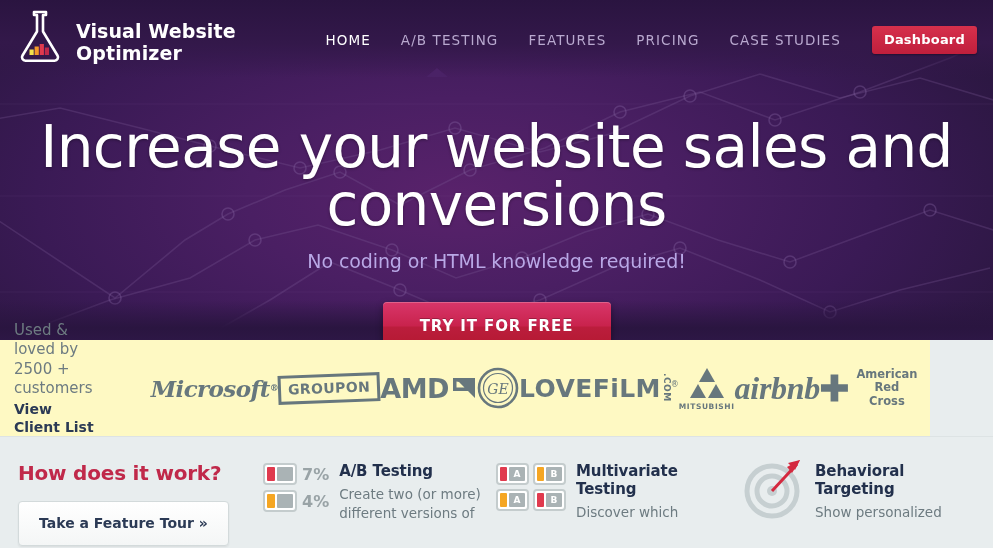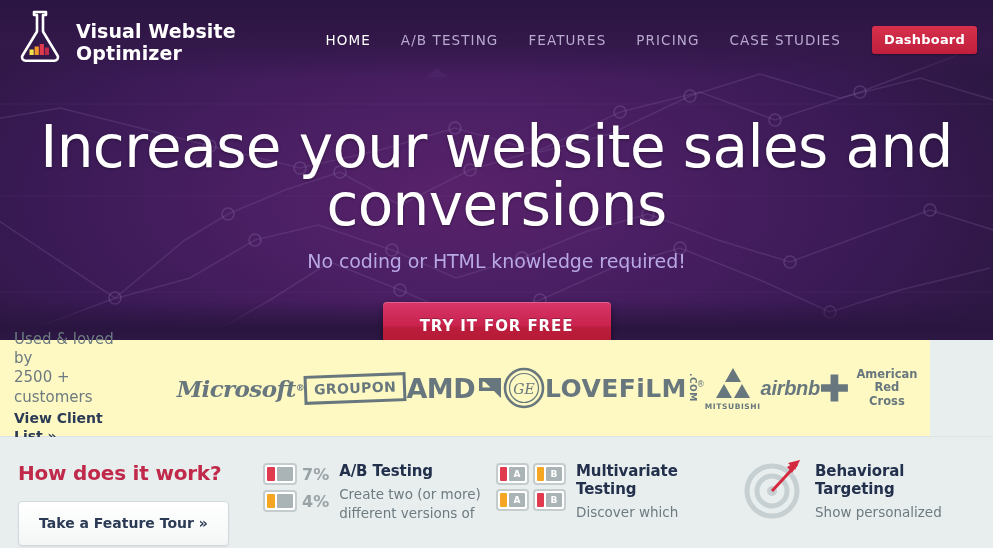--- a/index.html
+++ b/index.html
@@ -185,22 +185,22 @@
     font-size:9px; letter-spacing:0.5px;
     writing-mode: vertical-rl;
     line-height:1;
     margin-left:1px;
     margin-bottom:1px;
   }
   .logo-lovefilm .lf-reg { font-size:8px; font-weight:normal; margin-bottom:14px; }
   .logo-mitsubishi { display:flex; flex-direction:column; align-items:center; }
   .logo-mitsubishi .mit-name { font-size:7.5px; letter-spacing:0.6px; font-weight:bold; margin-top:2px; }
   .logo-airbnb {
-    font-size:20px; font-style:italic; font-weight:bold;
-    font-family:Liberation Sans, sans-serif;
+    font-size:32px; font-style:italic; font-weight:bold;
+    font-family:Liberation Serif, serif;
     letter-spacing:-0.3px;
   }
   .logo-redcross { display:flex; align-items:center; gap:7px;text-align:center; }
   .logo-redcross .rc-text { font-size:11.5px; font-weight:bold; line-height:1.15; }
 
   .divider {
     width:993px; height:1px;
     background:#dde3e4;
   }
 

